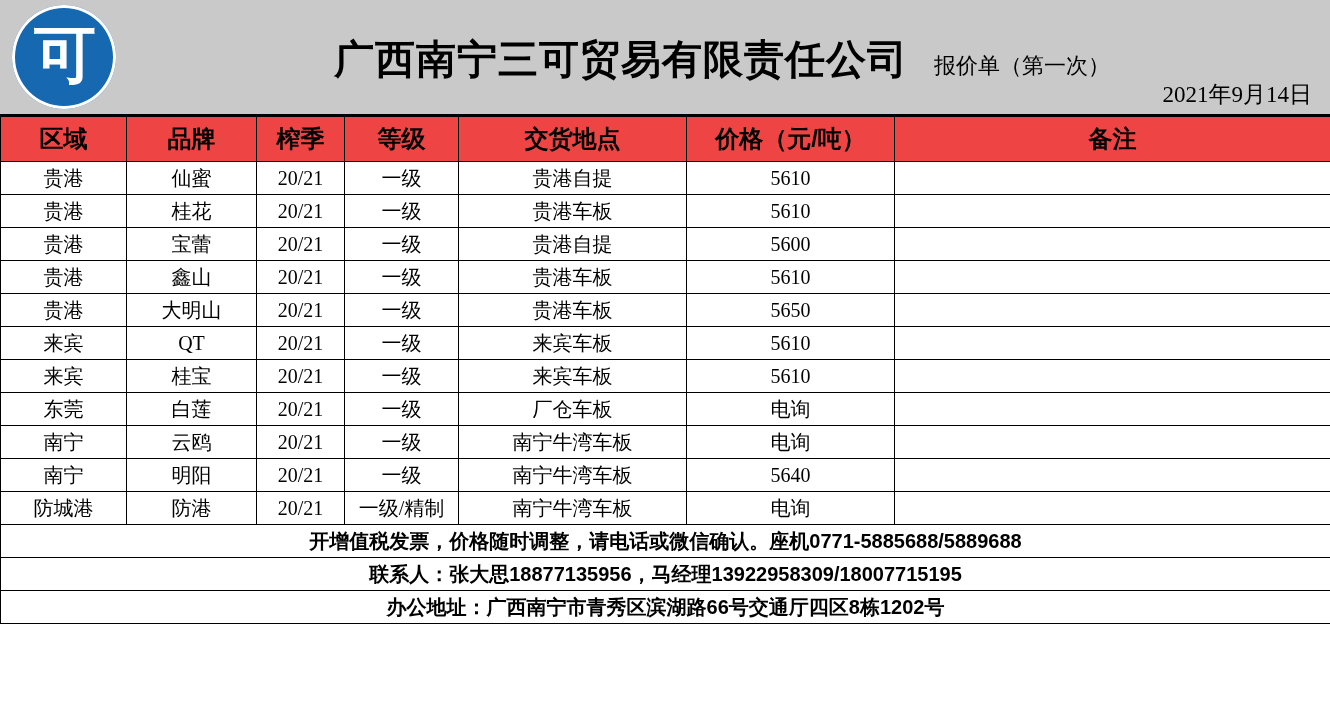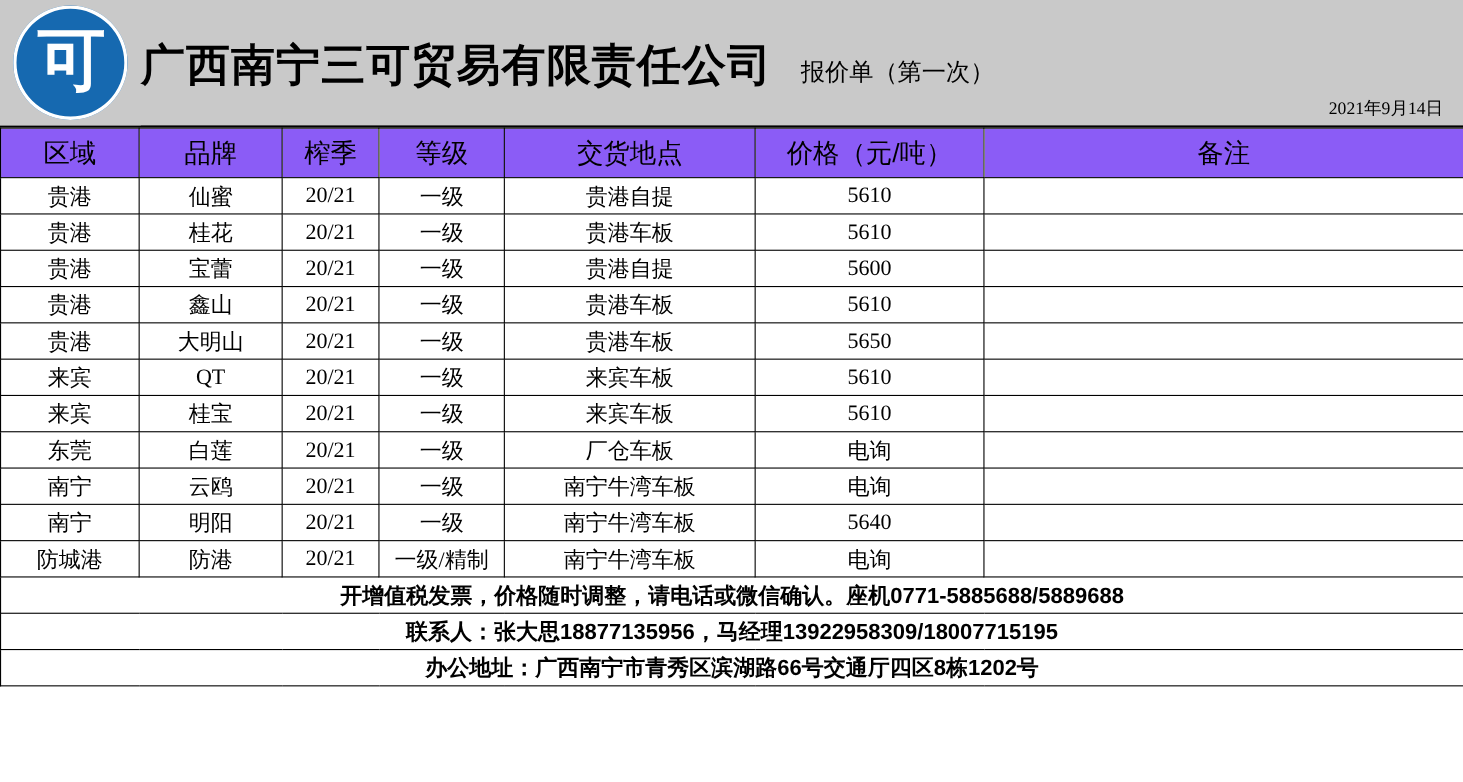--- a/index.html
+++ b/index.html
@@ -61,20 +61,21 @@
     flex: 1;
     position: relative;
     display: flex;
     flex-direction: column;
     justify-content: center;
     padding-right: 14px;
   }
   .title-row {
     display: flex;
     align-items: baseline;
+    justify-content: center;
     gap: 26px;
     margin-top: 4px;
   }
   .doc-title {
     font-family: "Liberation Sans", "DejaVu Sans", sans-serif;
     font-size: 40px;
     font-weight: 700;
     color: #000;
     letter-spacing: 1px;
     white-space: nowrap;
@@ -83,21 +84,21 @@
     font-family: "Liberation Sans", "DejaVu Sans", sans-serif;
     font-size: 22px;
     font-weight: 400;
     color: #000;
     white-space: nowrap;
   }
   .doc-date {
     position: absolute;
     right: 18px;
     bottom: 4px;
-    font-size: 16px;
+    font-size: 23px;
     color: #000;
     white-space: nowrap;
   }
 
   
   table.price {
     width: 1330px;
     border-collapse: collapse;
     table-layout: fixed;
   }
@@ -106,23 +107,23 @@
     text-align: center;
     vertical-align: middle;
     font-size: 20px;
     color: #000;
     padding: 0;
     height: 32px;
     white-space: nowrap;
     overflow: hidden;
   }
   table.price thead th {
-    background: #8b5cf6;
-    font-family: "Liberation Sans", "DejaVu Sans", sans-serif;
-    font-weight: 400;
+    background: #ef4444;
+    font-family: "Liberation Sans", "DejaVu Sans", sans-serif;
+    font-weight: 700;
     font-size: 24px;
     height: 44px;
   }
   table.price tbody td {
     background: #ffffff;
   }
   td.region {
     text-align: left;
     padding-left: 8px;
   }

